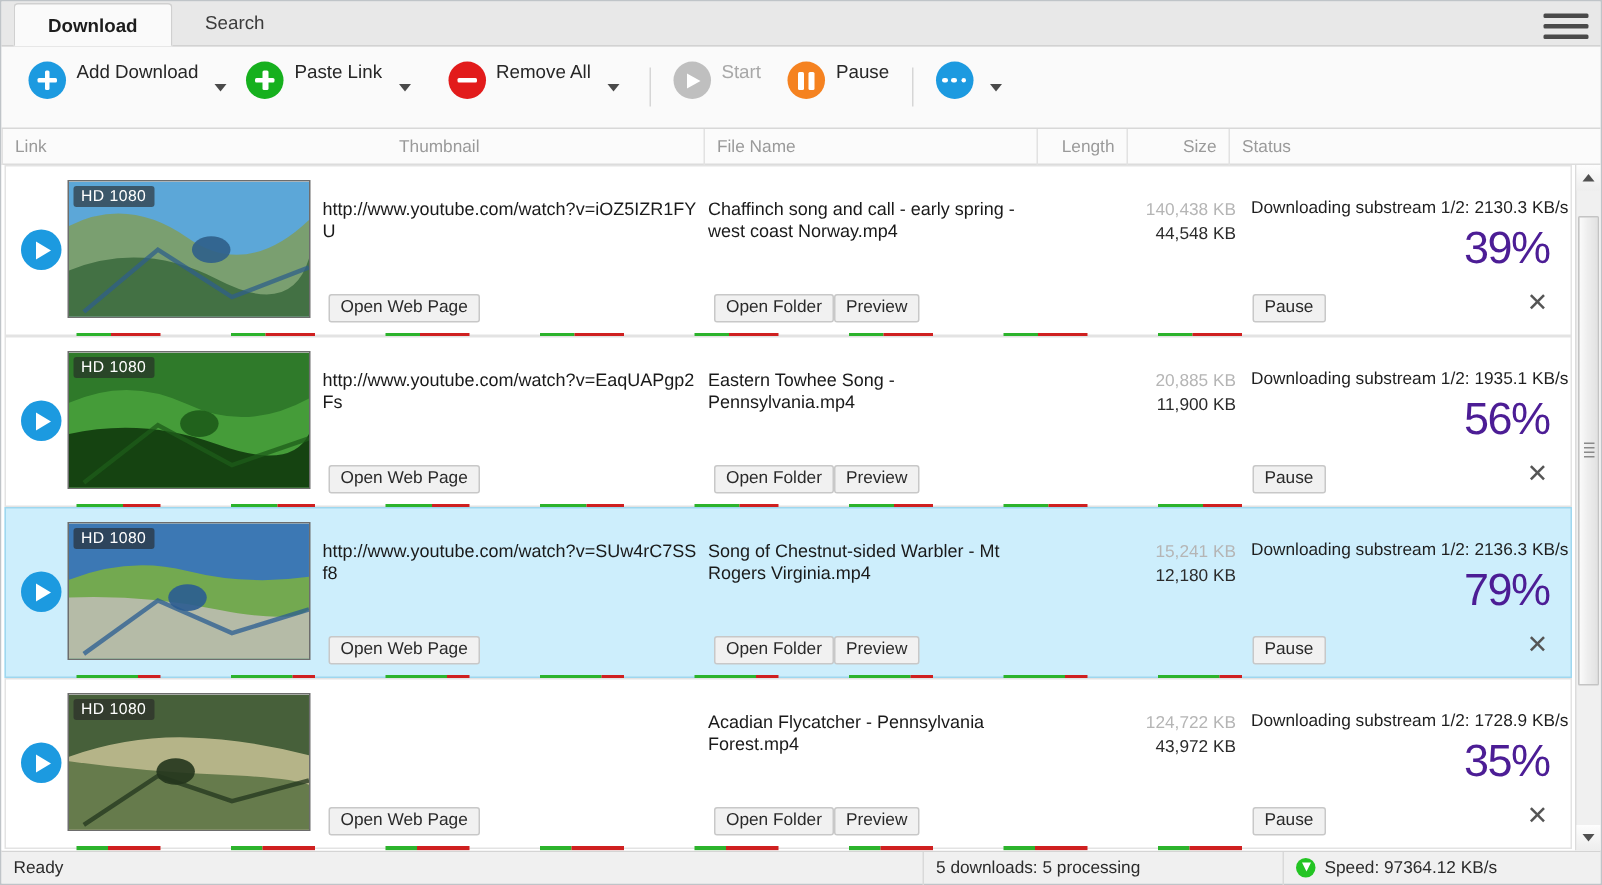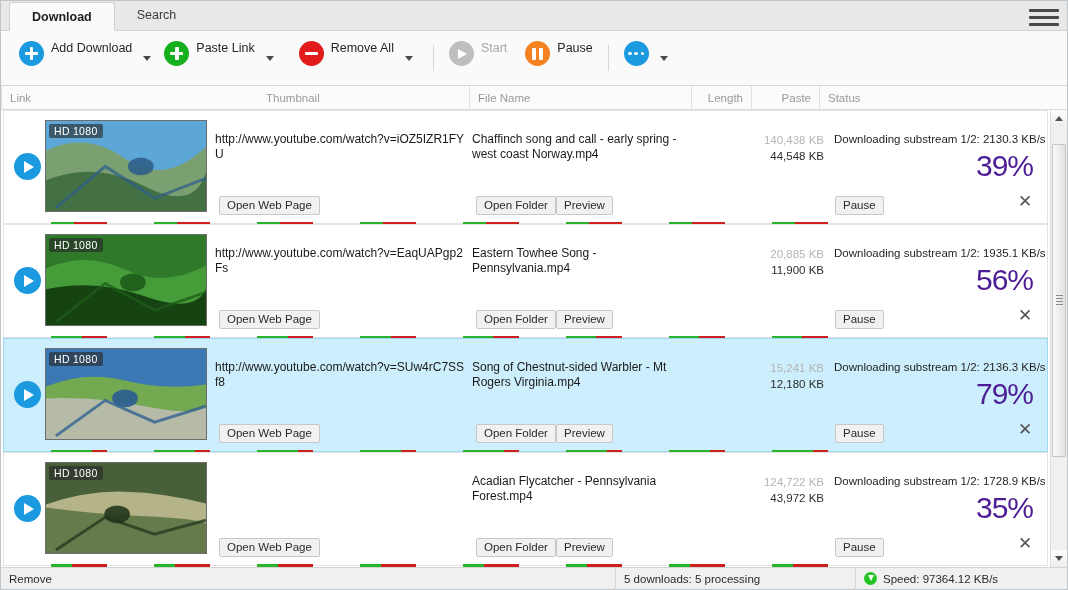--- a/index.html
+++ b/index.html
@@ -311,21 +311,21 @@
       </span>
     </div>
     <span class="caret"></span>
   </div>
 
   <div class="colhead">
     <div class="ch" style="width:257px">Link</div>
     <div class="ch first" style="width:211px">Thumbnail</div>
     <div class="ch" style="width:222px">File Name</div>
     <div class="ch r" style="width:60px">Length</div>
-    <div class="ch r" style="width:68px">Paste</div>
+    <div class="ch r" style="width:68px">Size</div>
     <div class="ch" style="width:233px">Status</div>
   </div>
 
   <div class="listwrap">
     <div class="list" id="list">
         <div class="row">
       <div class="row-inner">
 
         <div class="playbtn">
           <i class="tri"></i>
@@ -601,21 +601,21 @@
             <i></i>
           </span>
       </div>
       <div class="sb-arrow down">
           <i class="a"></i>
         </div>
     </div>
   </div>
 
   <div class="statusbar">
-    <div class="sb-cell" style="width:614px">Remove</div>
+    <div class="sb-cell" style="width:614px">Ready</div>
     <div class="sb-cell sep" style="width:240px">5 downloads: 5 processing</div>
     <div class="sb-cell sep" style="flex:1">
       <span class="dlicon"></span>
       <span>Speed: 97364.12 KB/s</span>
     </div>
   </div>
 
 </div>
 
 </body></html>

